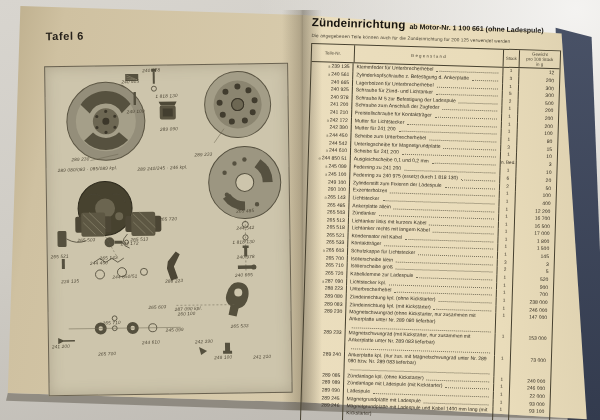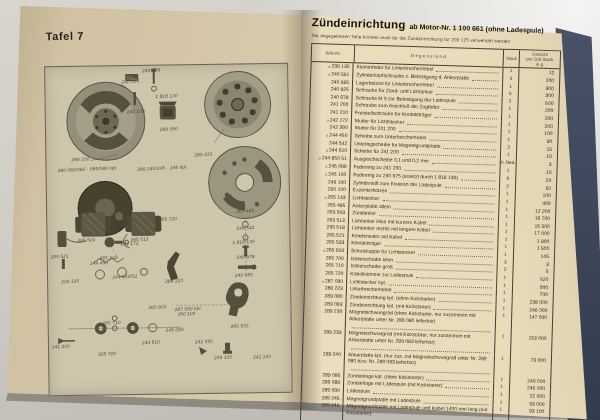--- a/index.html
+++ b/index.html
@@ -58,21 +58,21 @@
 <body>
 
 <div class="scene">
   <div class="cover"></div>
   <div class="page-shadow"></div>
   <div class="page left"></div>
   <div class="page right"></div>
   <div class="gutter"></div>
 
   <div class="left-content">
-    <div class="tafel-title">Tafel 7</div>
+    <div class="tafel-title">Tafel 6</div>
     <div class="figure-box">
       <svg width="240" height="326" viewBox="0 0 240 326">
 
         <g>
           <circle cx="60" cy="55" r="39" fill="#948e7a" stroke="#5c5644" stroke-width="1"></circle>
           <circle cx="60" cy="55" r="30" fill="#a59f89"></circle>
           <path d="M35 38 A30 30 0 0 1 85 38 L76 47 A18 18 0 0 0 44 47 Z" fill="#56513f"></path>
           <path d="M38 74 A30 30 0 0 0 82 74 L73 66 A18 18 0 0 1 47 66 Z" fill="#56513f"></path>
           <circle cx="60" cy="55" r="13" fill="#6d6753"></circle>
           <circle cx="60" cy="55" r="3.5" fill="#3c372a"></circle>

